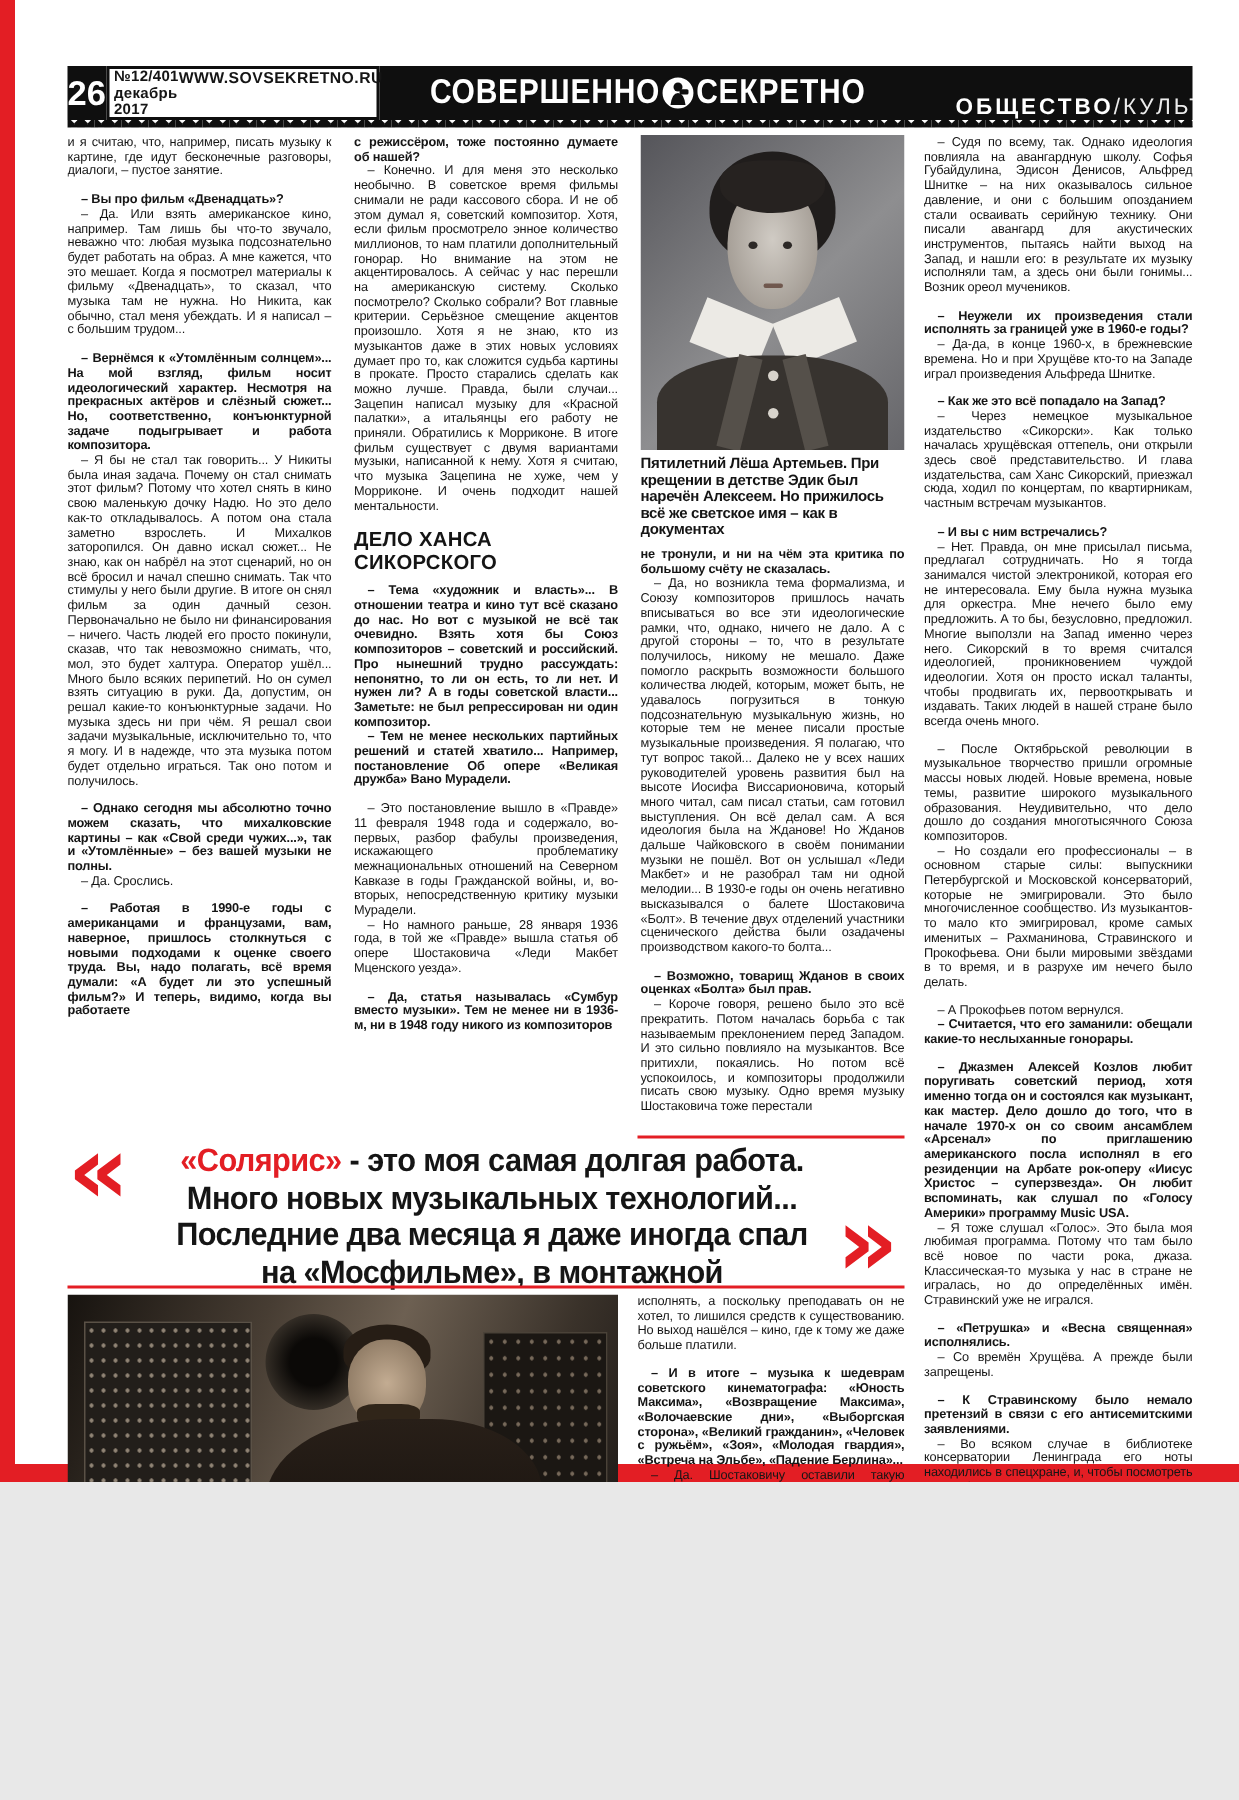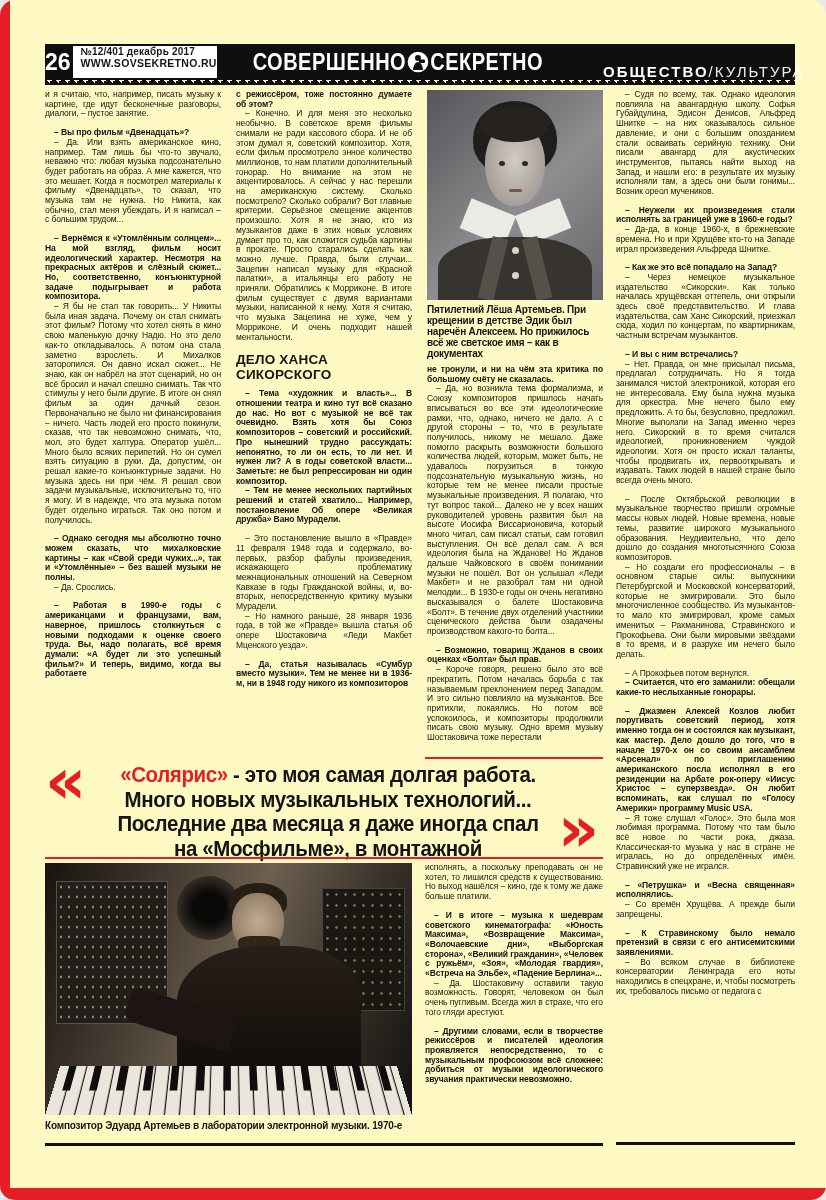--- a/index.html
+++ b/index.html
@@ -1,27 +1,27 @@
 <!DOCTYPE html>
 <html lang="ru"><head>
 <meta charset="utf-8">
 <style>
   html,body{margin:0;padding:0;background:#e8e8e8;}
-  .page{position:relative;width:826px;height:1200px;background:#fef9c3;overflow:hidden;
-        font-family:"Liberation Sans","DejaVu Sans",sans-serif;color:#151515;border-radius:15px;}
+  .page{position:relative;width:826px;height:988px;background:#ffffff;overflow:hidden;
+        font-family:"Liberation Sans","DejaVu Sans",sans-serif;color:#151515;}
   .edge-left{position:absolute;left:0;top:0;width:10px;height:1200px;background:#e31e24;}
   .edge-bottom{position:absolute;left:0;bottom:0;width:826px;height:12px;background:#e31e24;}
   .content{position:absolute;left:45px;top:44px;width:750px;}
 
   
   .masthead{display:flex;align-items:stretch;height:36px;background:#0f0f0f;}
   .pagenum{width:44px;display:flex;align-items:center;justify-content:center;
            color:#fff;font-size:23px;font-weight:bold;}
   .issuebox{width:182px;background:#fff;border:2px solid #0f0f0f;box-sizing:border-box;
-            display:flex;flex-direction:column;padding-left:8px;}
+            display:flex;flex-direction:row;justify-content:center;padding-left:8px;}
   .issuebox .l1{font-size:10px;font-weight:bold;letter-spacing:.2px;}
   .issuebox .l2{font-size:10.5px;font-weight:bold;letter-spacing:.3px;}
   .logo{display:flex;align-items:center;gap:0;margin-left:34px;color:#fff;
         font-weight:900;font-size:20px;letter-spacing:.5px;white-space:nowrap;}
   .logo .word{transform:scaleY(1.15);}
   .globe{width:24px;height:24px;flex:0 0 auto;}
   .section{margin-left:60px;display:flex;align-items:flex-end;color:#fff;font-size:15px;
            letter-spacing:2px;white-space:nowrap;}
   .section .sb{font-weight:bold;}
   .section .sl{font-weight:normal;opacity:.92;}
@@ -144,21 +144,21 @@
               <p class="para b sp">– Вы про фильм «Двенадцать»?</p>
               <p class="para">– Да. Или взять американское кино, например. Там лишь бы что-то звучало, неважно что: любая музыка подсознательно будет работать на образ. А мне кажется, что это мешает. Когда я посмотрел материалы к фильму «Двенадцать», то сказал, что музыка там не нужна. Но Никита, как обычно, стал меня убеждать. И я написал – с большим трудом...</p>
               <p class="para b sp">– Вернёмся к «Утомлённым солнцем»... На мой взгляд, фильм носит идеологический характер. Несмотря на прекрасных актёров и слёзный сюжет... Но, соответственно, конъюнктурной задаче подыгрывает и работа композитора.</p>
               <p class="para">– Я бы не стал так говорить... У Никиты была иная задача. Почему он стал снимать этот фильм? Потому что хотел снять в кино свою маленькую дочку Надю. Но это дело как-то откладывалось. А потом она стала заметно взрослеть. И Михалков заторопился. Он давно искал сюжет... Не знаю, как он набрёл на этот сценарий, но он всё бросил и начал спешно снимать. Так что стимулы у него были другие. В итоге он снял фильм за один дачный сезон. Первоначально не было ни финансирования – ничего. Часть людей его просто покинули, сказав, что так невозможно снимать, что, мол, это будет халтура. Оператор ушёл... Много было всяких перипетий. Но он сумел взять ситуацию в руки. Да, допустим, он решал какие-то конъюнктурные задачи. Но музыка здесь ни при чём. Я решал свои задачи музыкальные, исключительно то, что я могу. И в надежде, что эта музыка потом будет отдельно играться. Так оно потом и получилось.</p>
               <p class="para b sp">– Однако сегодня мы абсолютно точно можем сказать, что михалковские картины – как «Свой среди чужих...», так и «Утомлённые» – без вашей музыки не полны.</p>
               <p class="para">– Да. Срослись.</p>
               <p class="para b sp">– Работая в 1990-е годы с американцами и французами, вам, наверное, пришлось столкнуться с новыми подходами к оценке своего труда. Вы, надо полагать, всё время думали: «А будет ли это успешный фильм?» И теперь, видимо, когда вы работаете</p>
             </div>
           <div class="col">
             <div>
-                <p class="para b flush">с режиссёром, тоже постоянно думаете об этом?</p>
+                <p class="para b flush">с режиссёром, тоже постоянно думаете об нашей?</p>
                 <p class="para">– Конечно. И для меня это несколько необычно. В советское время фильмы снимали не ради кассового сбора. И не об этом думал я, советский композитор. Хотя, если фильм просмотрело энное количество миллионов, то нам платили дополнительный гонорар. Но внимание на этом не акцентировалось. А сейчас у нас перешли на американскую систему. Сколько посмотрело? Сколько собрали? Вот главные критерии. Серьёзное смещение акцентов произошло. Хотя я не знаю, кто из музыкантов даже в этих новых условиях думает про то, как сложится судьба картины в прокате. Просто старались сделать как можно лучше. Правда, были случаи... Зацепин написал музыку для «Красной палатки», а итальянцы его работу не приняли. Обратились к Морриконе. В итоге фильм существует с двумя вариантами музыки, написанной к нему. Хотя я считаю, что музыка Зацепина не хуже, чем у Морриконе. И очень подходит нашей ментальности.</p>
               </div>
             <h2 class="shead">ДЕЛО ХАНСА СИКОРСКОГО</h2>
             <div>
                 <p class="para b">– Тема «художник и власть»... В отношении театра и кино тут всё сказано до нас. Но вот с музыкой не всё так очевидно. Взять хотя бы Союз композиторов – советский и российский. Про нынешний трудно рассуждать: непонятно, то ли он есть, то ли нет. И нужен ли? А в годы советской власти... Заметьте: не был репрессирован ни один композитор.</p>
                 <p class="para b">– Тем не менее нескольких партийных решений и статей хватило... Например, постановление Об опере «Великая дружба» Вано Мурадели.</p>
                 <p class="para sp">– Это постановление вышло в «Правде» 11 февраля 1948 года и содержало, во-первых, разбор фабулы произведения, искажающего проблематику межнациональных отношений на Северном Кавказе в годы Гражданской войны, и, во-вторых, непосредственную критику музыки Мурадели.</p>
                 <p class="para">– Но намного раньше, 28 января 1936 года, в той же «Правде» вышла статья об опере Шостаковича «Леди Макбет Мценского уезда».</p>
                 <p class="para b sp">– Да, статья называлась «Сумбур вместо музыки». Тем не менее ни в 1936-м, ни в 1948 году никого из композиторов</p>
               </div>

